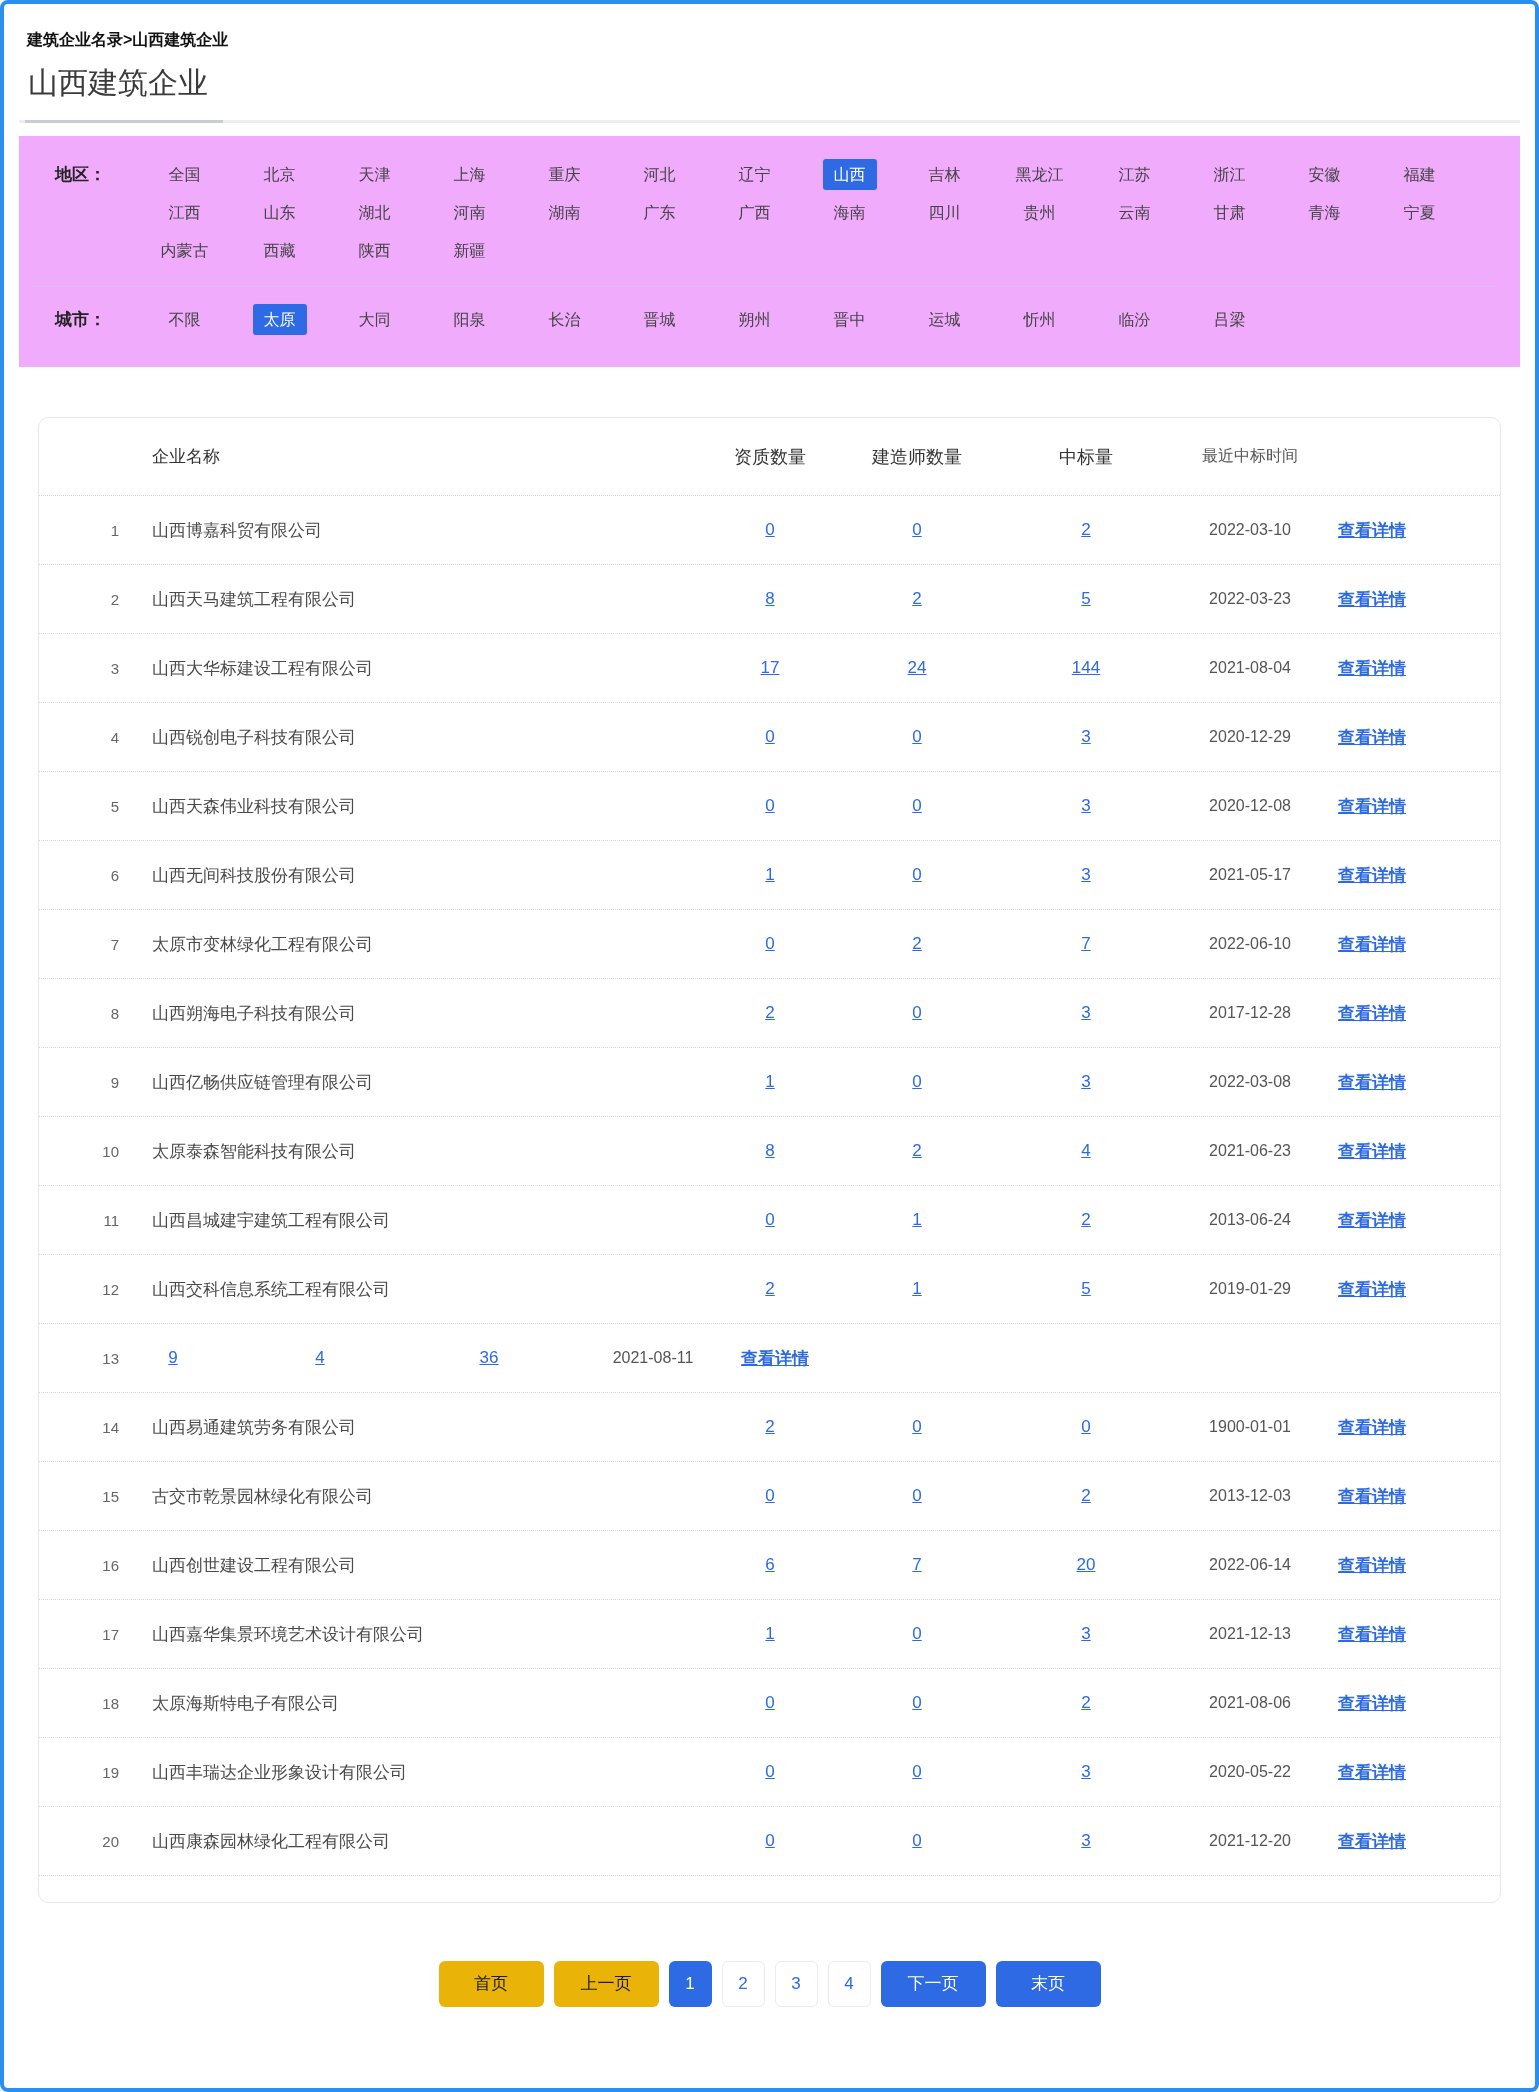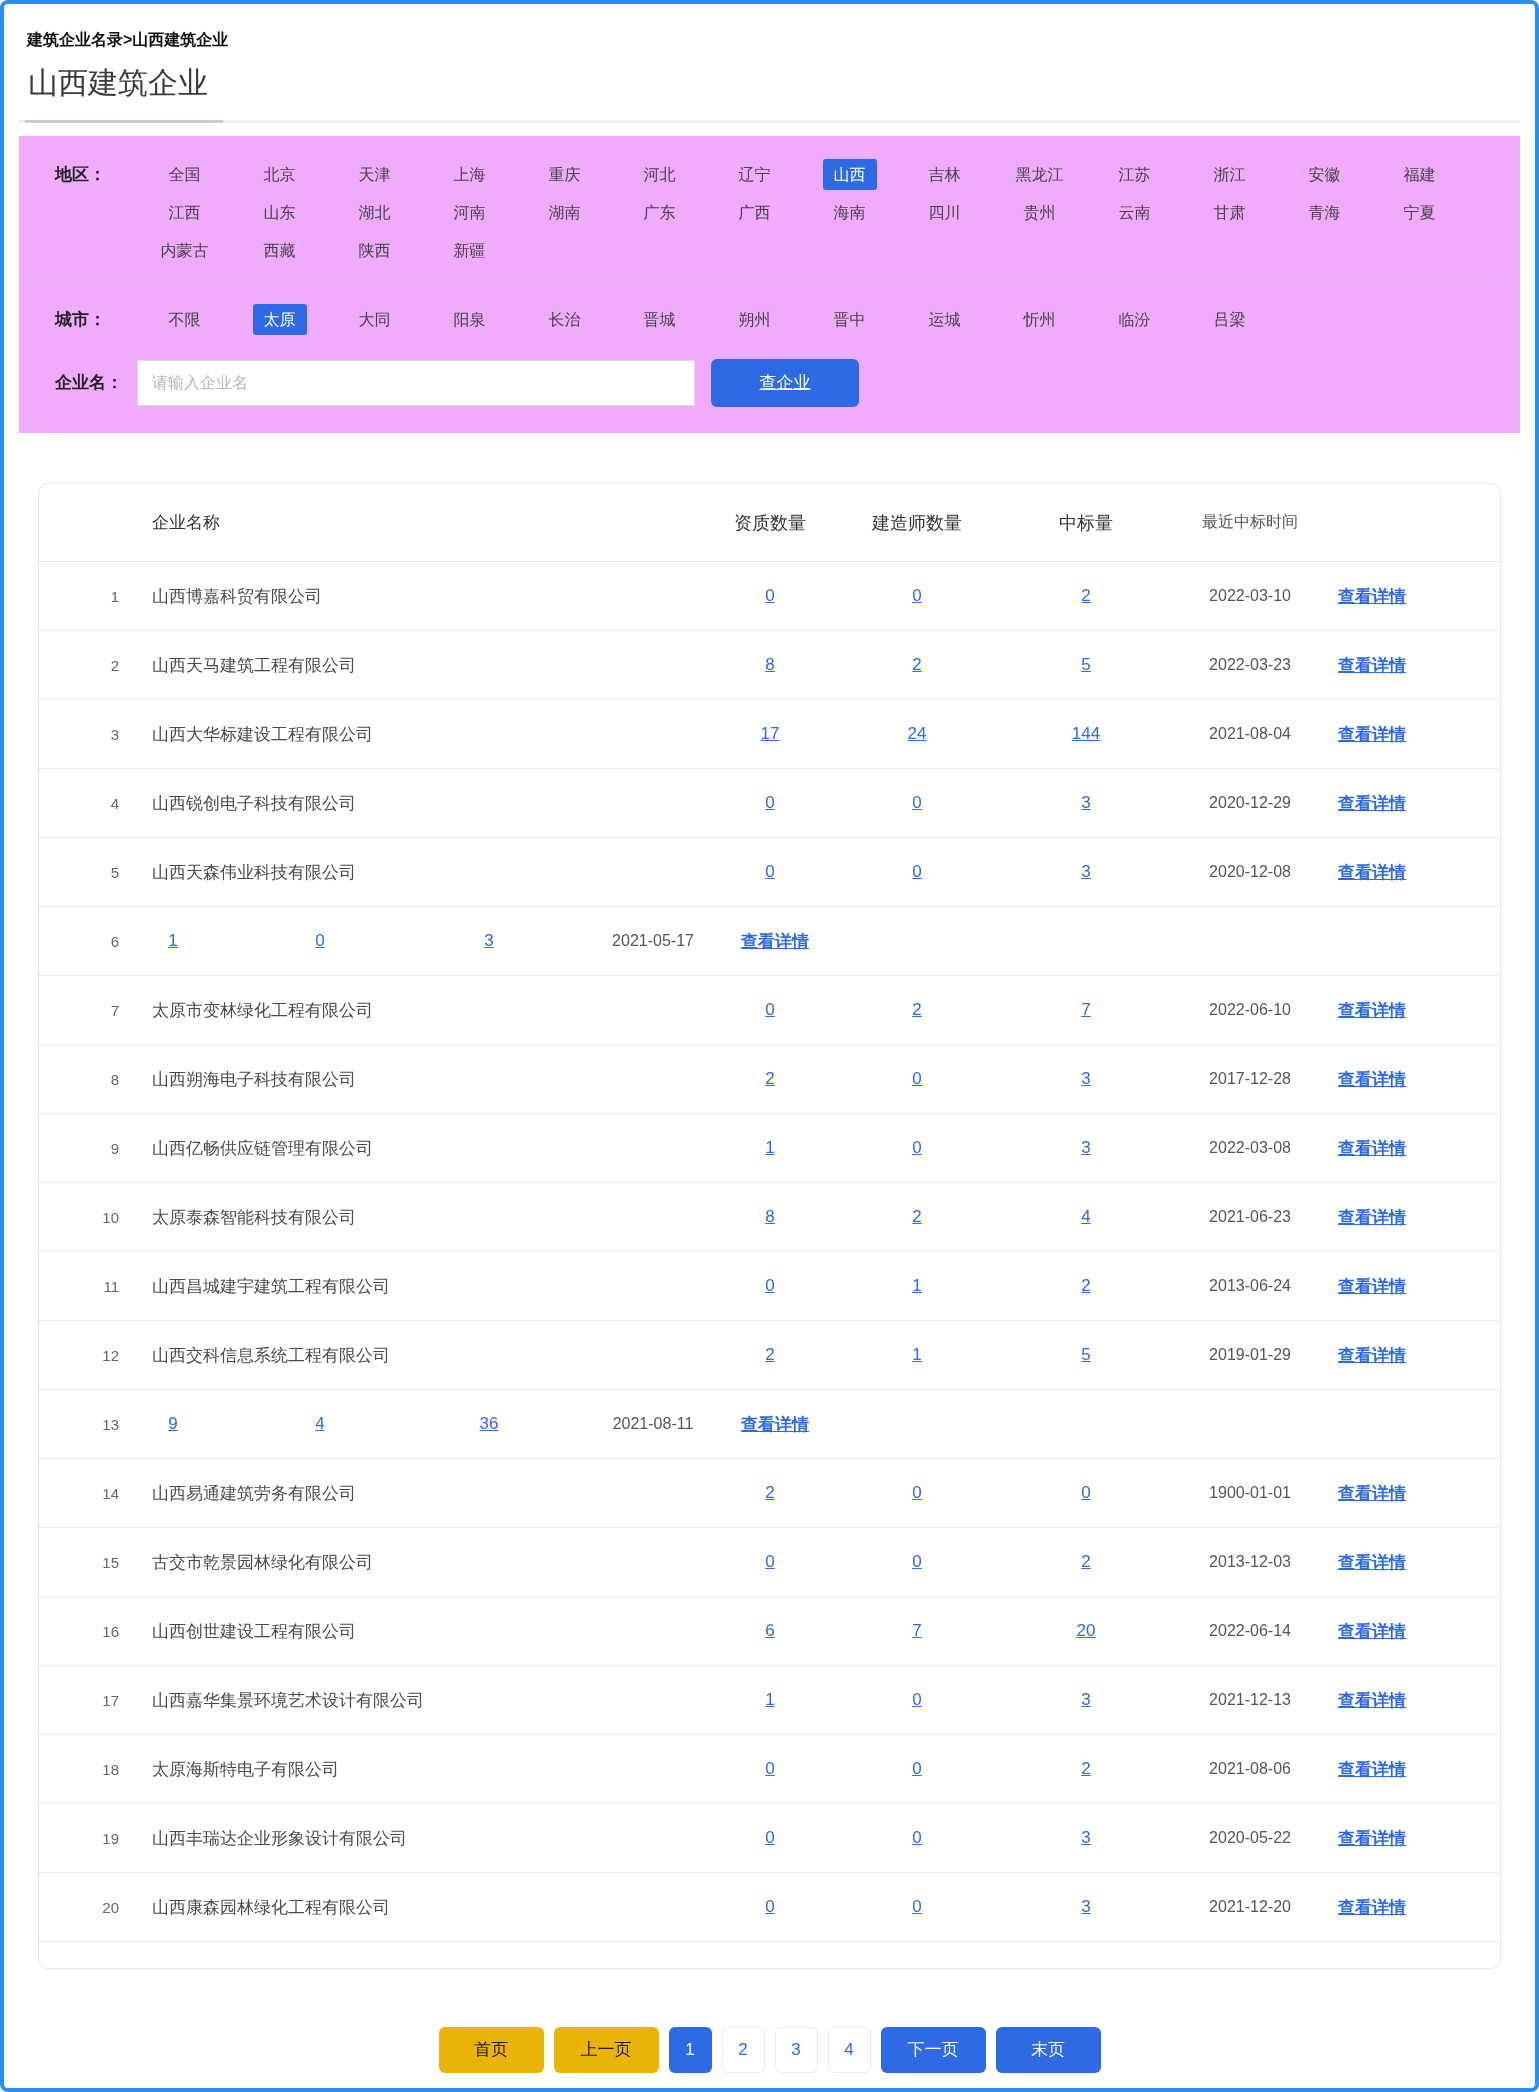--- a/index.html
+++ b/index.html
@@ -153,25 +153,20 @@
           <div class="item"><span class="item-label">运城</span></div>
 
           <div class="item"><span class="item-label">忻州</span></div>
 
           <div class="item"><span class="item-label">临汾</span></div>
 
           <div class="item"><span class="item-label">吕梁</span></div>
         </div>
     </div>
 
-    <div class="search-row">
-      <span class="flabel">企业名：</span>
-      <input class="company-input" type="text" placeholder="请输入企业名" style="">
-      <a class="search-btn">查企业</a>
-    </div>
 
   </div>
 
   <div class="table-panel">
     <div class="thead">
       <span class="col-idx"></span>
       <span class="col-name">企业名称</span>
       <span class="col-q">资质数量</span>
       <span class="col-b">建造师数量</span>
       <span class="col-w">中标量</span>
@@ -225,20 +220,21 @@
           <span class="col-name">山西天森伟业科技有限公司</span>
           <a class="col-q num-link">0</a>
           <a class="col-b num-link">0</a>
           <a class="col-w num-link">3</a>
           <span class="col-d">2020-12-08</span>
           <a class="col-link detail">查看详情</a>
         </div>
 
         <div class="trow">
           <span class="col-idx">6</span>
+          <span class="col-name">山西无间科技股份有限公司</span>
           <a class="col-q num-link">1</a>
           <a class="col-b num-link">0</a>
           <a class="col-w num-link">3</a>
           <span class="col-d">2021-05-17</span>
           <a class="col-link detail">查看详情</a>
         </div>
 
         <div class="trow">
           <span class="col-idx">7</span>
           <span class="col-name">太原市变林绿化工程有限公司</span>

